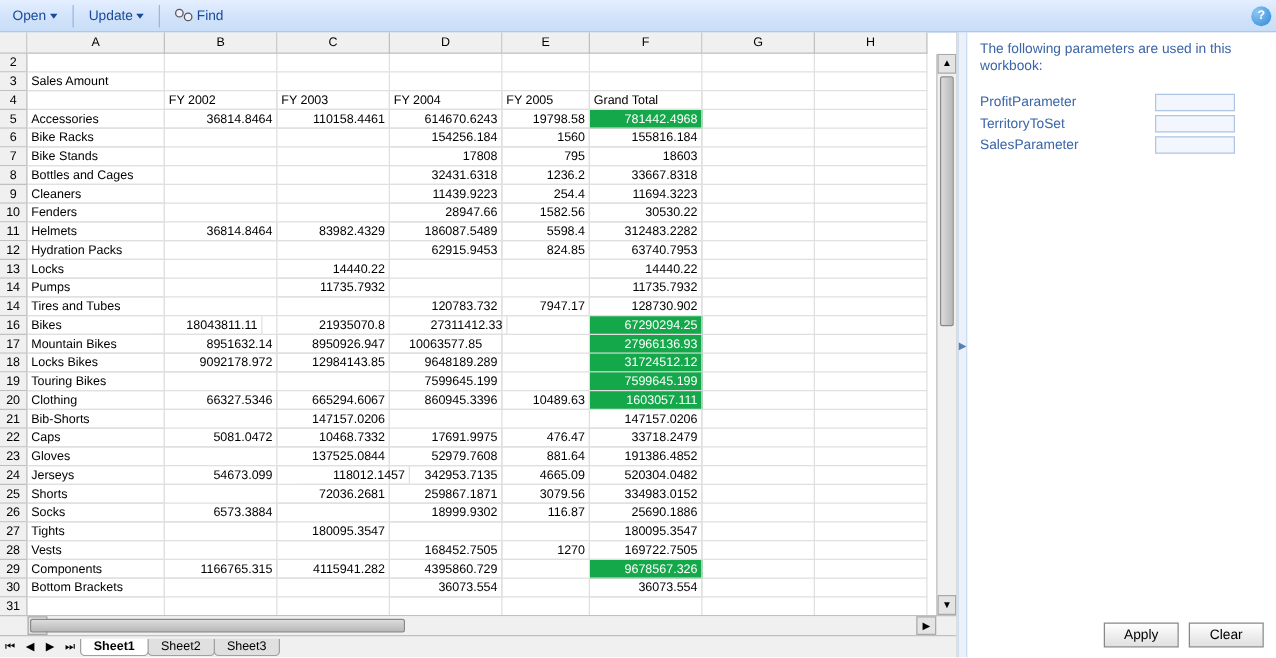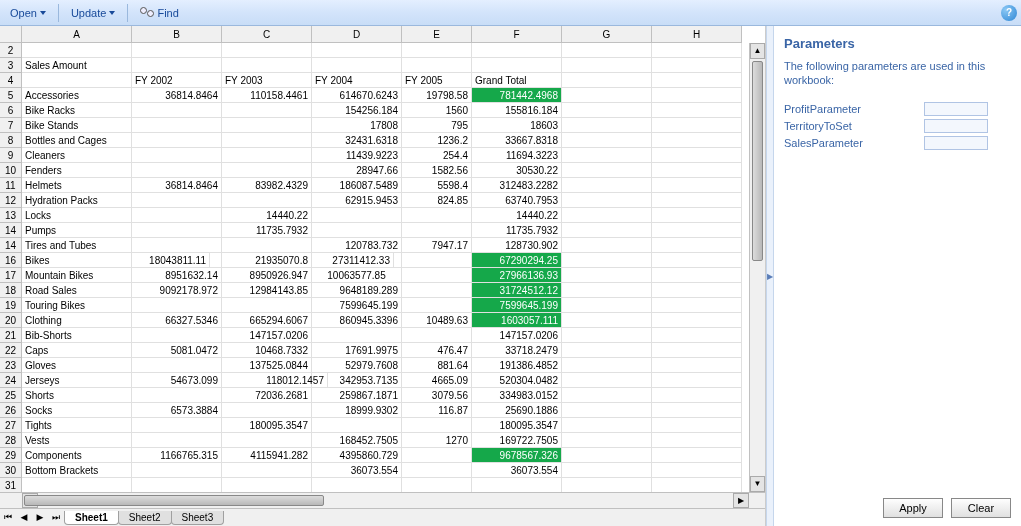--- a/index.html
+++ b/index.html
@@ -630,28 +630,28 @@
           <div class="cell txt" style="left: 0px; top: 180px; width: 110px;"> Pumps</div>
           <div class="cell num" style="left: 200px; top: 180px; width: 90px;">11735.7932</div>
           <div class="cell num" style="left: 450px; top: 180px; width: 90px;">11735.7932</div>
           <div class="cell txt" style="left: 0px; top: 195px; width: 110px;"> Tires and Tubes</div>
           <div class="cell num" style="left: 290px; top: 195px; width: 90px;">120783.732</div>
           <div class="cell num" style="left: 380px; top: 195px; width: 70px;">7947.17</div>
           <div class="cell num" style="left: 450px; top: 195px; width: 90px;">128730.902</div>
           <div class="cell txt" style="left: 0px; top: 210px; width: 110px;">Bikes</div>
           <div class="cell num" style="left: 98px; top: 210px; width: 90px;">18043811.11</div>
           <div class="cell num" style="left: 200px; top: 210px; width: 90px;">21935070.8</div>
-          <div class="cell num" style="left: 282px; top: 210px; width: 90px;">27311412.33</div>
+          <div class="cell num" style="left: 294px; top: 210px; width: 90px;">27311412.33</div>
           <div class="cell num hl" style="left: 450px; top: 210px; width: 90px;">67290294.25</div>
           <div class="cell txt" style="left: 0px; top: 225px; width: 110px;"> Mountain Bikes</div>
           <div class="cell num" style="left: 110px; top: 225px; width: 90px;">8951632.14</div>
           <div class="cell num" style="left: 200px; top: 225px; width: 90px;">8950926.947</div>
           <div class="cell num" style="left: 290px; top: 225px; width: 90px; text-align: center;">10063577.85</div>
           <div class="cell num hl" style="left: 450px; top: 225px; width: 90px;">27966136.93</div>
-          <div class="cell txt" style="left: 0px; top: 240px; width: 110px;"> Road Sales</div>
+          <div class="cell txt" style="left: 0px; top: 240px; width: 110px;"> Locks Bikes</div>
           <div class="cell num" style="left: 110px; top: 240px; width: 90px;">9092178.972</div>
           <div class="cell num" style="left: 200px; top: 240px; width: 90px;">12984143.85</div>
           <div class="cell num" style="left: 290px; top: 240px; width: 90px;">9648189.289</div>
           <div class="cell num hl" style="left: 450px; top: 240px; width: 90px;">31724512.12</div>
           <div class="cell txt" style="left: 0px; top: 255px; width: 110px;"> Touring Bikes</div>
           <div class="cell num" style="left: 290px; top: 255px; width: 90px;">7599645.199</div>
           <div class="cell num hl" style="left: 450px; top: 255px; width: 90px;">7599645.199</div>
           <div class="cell txt" style="left: 0px; top: 270px; width: 110px;">Clothing</div>
           <div class="cell num" style="left: 110px; top: 270px; width: 90px;">66327.5346</div>
           <div class="cell num" style="left: 200px; top: 270px; width: 90px;">665294.6067</div>
@@ -730,21 +730,20 @@
           <div class="tab">Sheet3</div>
         </div>
     </div>
   </div>
 
   <div class="collapse-handle">
       <span>▶</span>
     </div>
 
   <div class="params">
-    <h3>Parameters</h3>
     <div class="desc">The following parameters are used in this workbook:</div>
     <div id="param-list">
         <div class="param-row">
           <label>ProfitParameter</label>
           <input type="text" style="">
         </div>
         <div class="param-row">
           <label>TerritoryToSet</label>
           <input type="text" style="">
         </div>

